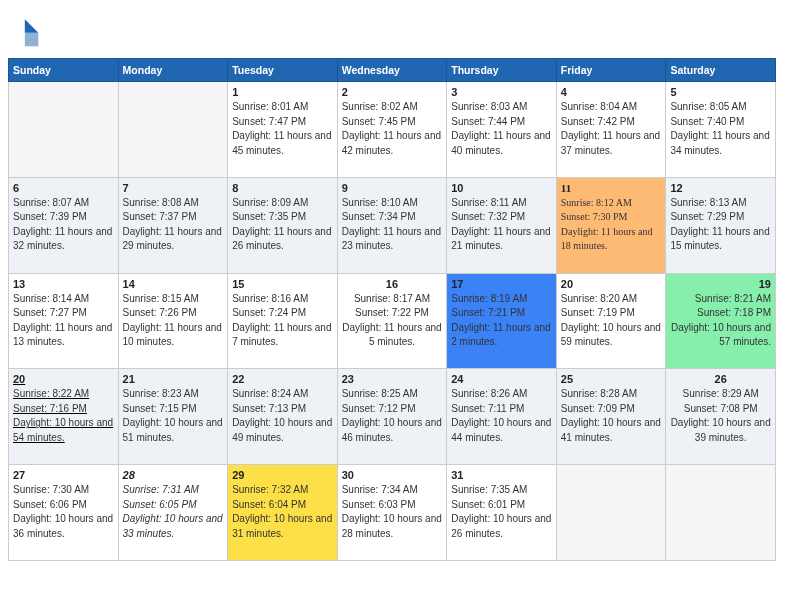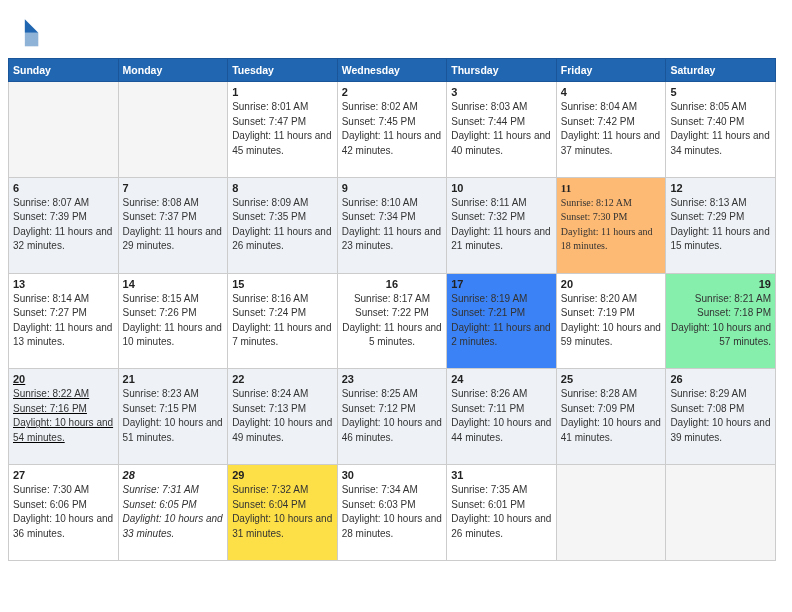--- a/index.html
+++ b/index.html
@@ -237,21 +237,21 @@
             <div class="day-info">Sunrise: 8:25 AM<br>Sunset: 7:12 PM<br>Daylight: 10 hours and 46 minutes.</div>
           </td>
           <td style="background: rgb(238, 242, 247);">
             <div class="day-number">24</div>
             <div class="day-info">Sunrise: 8:26 AM<br>Sunset: 7:11 PM<br>Daylight: 10 hours and 44 minutes.</div>
           </td>
           <td style="background: rgb(238, 242, 247);">
             <div class="day-number">25</div>
             <div class="day-info">Sunrise: 8:28 AM<br>Sunset: 7:09 PM<br>Daylight: 10 hours and 41 minutes.</div>
           </td>
-          <td style="background: rgb(238, 242, 247);">
+          <td style="background: rgb(238, 242, 247); text-align: center;">
             <div class="day-number">26</div>
             <div class="day-info">Sunrise: 8:29 AM<br>Sunset: 7:08 PM<br>Daylight: 10 hours and 39 minutes.</div>
           </td>
         </tr>
         <tr>
           <td style="background: rgb(255, 255, 255);">
             <div class="day-number">27</div>
             <div class="day-info">Sunrise: 7:30 AM<br>Sunset: 6:06 PM<br>Daylight: 10 hours and 36 minutes.</div>
           </td>
           <td style="background: rgb(255, 255, 255); font-style: italic;">

